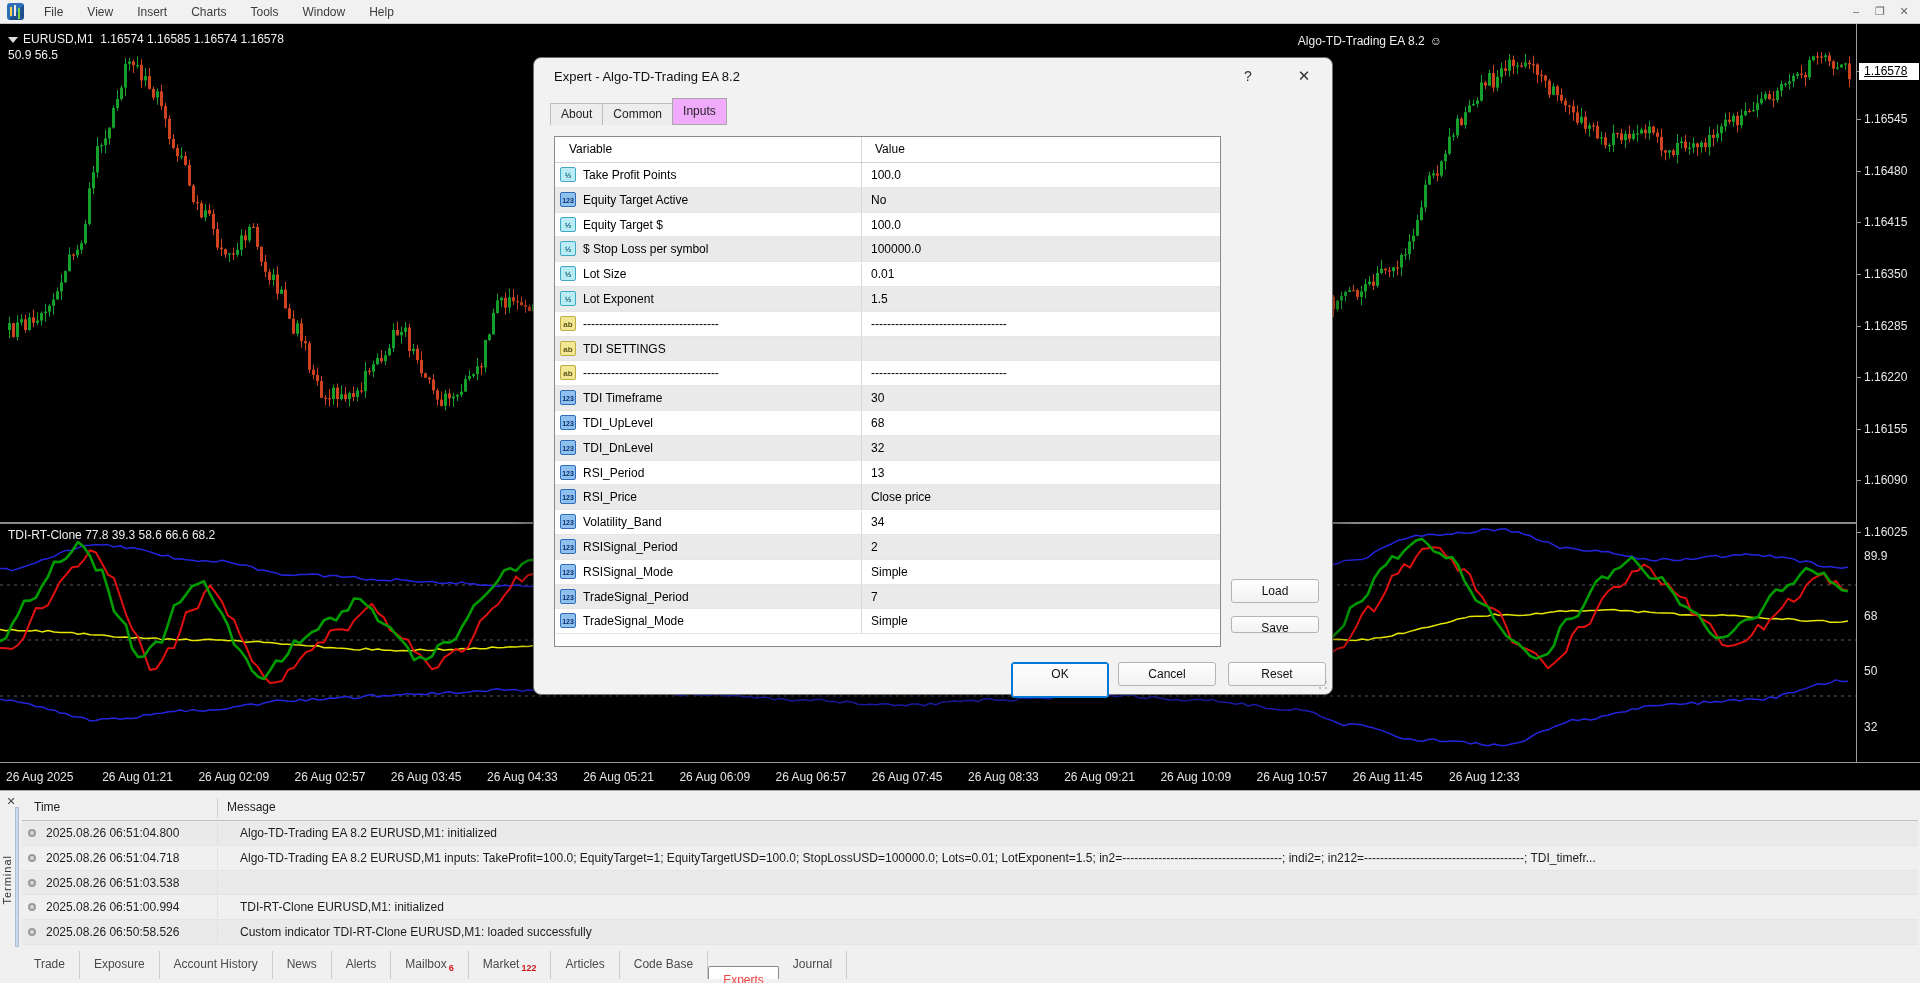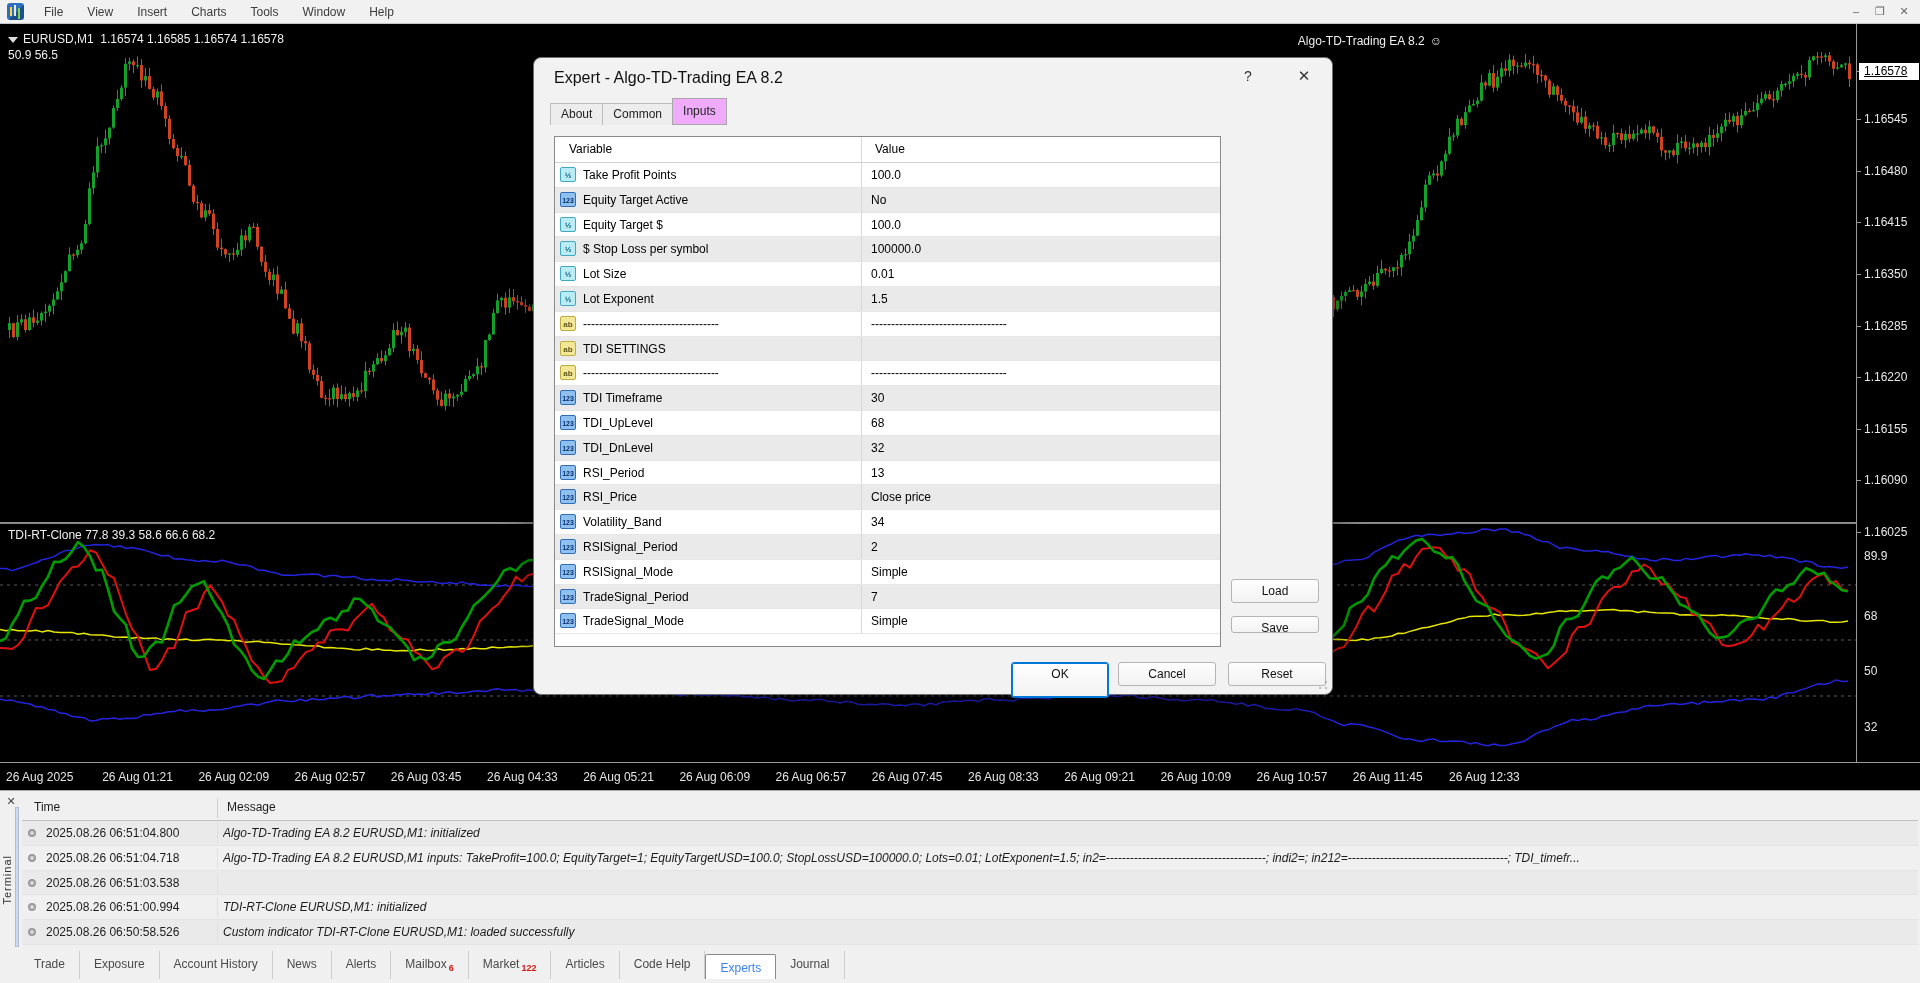--- a/index.html
+++ b/index.html
@@ -54,33 +54,33 @@
   .term-header .col-msg { position:absolute; left:205px; top:5px; }
   .col-div { position:absolute; left:195px; top:3px; width:1px; height:20px; background:#cfcfcf; }
   .term-rows { position:absolute; left:22px; top:30px; width:1896px; height:125px; }
   .term-row { position:relative; width:100%; height:24.8px; border-bottom:1px solid #e4e4e4;
     white-space:nowrap; overflow:hidden; }
   .term-row.alt { background:#eaeaea; }
   .term-row .bullet { position:absolute; left:6px; top:8px; width:8px; height:8px;
     border-radius:50%; border:2px solid #9a9a9a; background:#d8d8d8; }
   .term-row .rtime { position:absolute; left:24px; top:5px; }
   .term-row .rdiv { position:absolute; left:195px; top:2px; width:1px; height:21px; background:#e0e0e0; }
-  .term-row .rmsg { position:absolute; left:201px; top:5px; width:1680px; overflow:hidden;
-    text-overflow:ellipsis; white-space:nowrap;font-style:italic; }
+  .term-row .rmsg { position:absolute; left:218px; top:5px; width:1680px; overflow:hidden;
+    text-overflow:ellipsis; white-space:nowrap; }
   .term-tabs { position:absolute; left:20px; top:160px; height:28px; display:flex; align-items:stretch; }
   .term-tab { position:relative; padding:6px 14px 0 14px; color:#4a4a4a; border-right:1px solid #cdcdcd; cursor:default; }
   .term-tab.active { background:#fff; border:1px solid #8a8a8a; border-bottom:none; border-radius:2px 2px 0 0;
-    color:#3b82f6; margin-top:3px; }
+    color:#ef4444; margin-top:15px; }
   .term-tab .badge { font-size:9px; color:#d01818; font-weight:bold; vertical-align:sub; margin-left:2px; }
 
   
   .dialog { position:absolute; left:533px; top:57px; width:800px; height:638px;
     background:#f2f2f2; border:1px solid #6f6f6f; border-radius:8px;
     box-shadow:0 10px 30px rgba(0,0,0,0.55); font-size:12px; color:#111; }
-  .dlg-title { position:absolute; left:20px; top:11px; font-size:16px; color:#101010; }
+  .dlg-title { position:absolute; left:20px; top:11px; font-size:13px; color:#101010; }
   .dlg-help, .dlg-close { position:absolute; top:6px; width:28px; height:24px; text-align:center;
     line-height:24px; font-size:14px; color:#333; }
   .dlg-help { left:700px; }
   .dlg-close { left:756px; font-size:15px; }
   .dlg-tabs { position:absolute; left:16px; top:43px; display:flex; align-items:flex-end; height:24px; }
   .dlg-tab { padding:3px 10px 4px 10px; border:1px solid #bdbdbd; border-bottom:none;
     background:#ededed; margin-right:0; font-size:12px; color:#222; position:relative; }
   .dlg-tab + .dlg-tab { border-left:none; }
   .dlg-tab.active { background:#f0abfc; padding-top:5px; padding-bottom:6px; border:1px solid #a8a8a8;
     z-index:2; margin-left:-1px; }
@@ -1134,21 +1134,21 @@
       </div>
     <div class="term-tabs" id="term-tabs">
         <div class="term-tab">Trade</div>
         <div class="term-tab">Exposure</div>
         <div class="term-tab">Account History</div>
         <div class="term-tab">News</div>
         <div class="term-tab">Alerts</div>
         <div class="term-tab">Mailbox<span class="badge">6</span></div>
         <div class="term-tab">Market<span class="badge">122</span></div>
         <div class="term-tab">Articles</div>
-        <div class="term-tab">Code Help</div>
+        <div class="term-tab">Code Base</div>
         <div class="term-tab active">Experts</div>
         <div class="term-tab">Journal</div>
       </div>
   </div>
 
   <div class="dialog">
     <div class="dlg-title">Expert - Algo-TD-Trading EA 8.2</div>
     <div class="dlg-help">?</div>
     <div class="dlg-close">✕</div>
     <div class="dlg-tabs" id="dlg-tabs">

